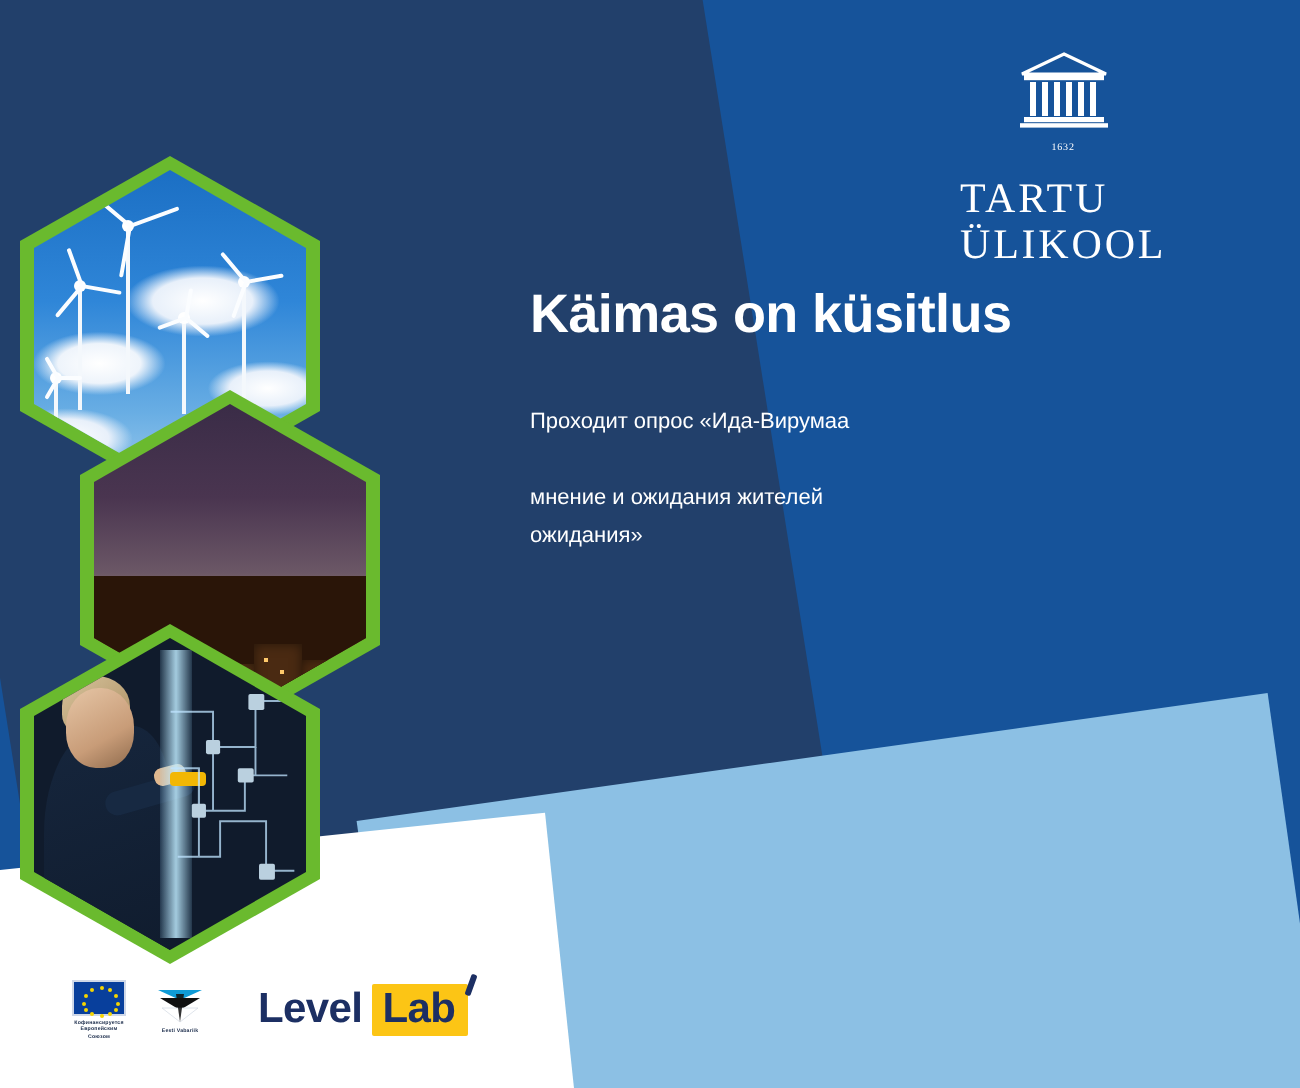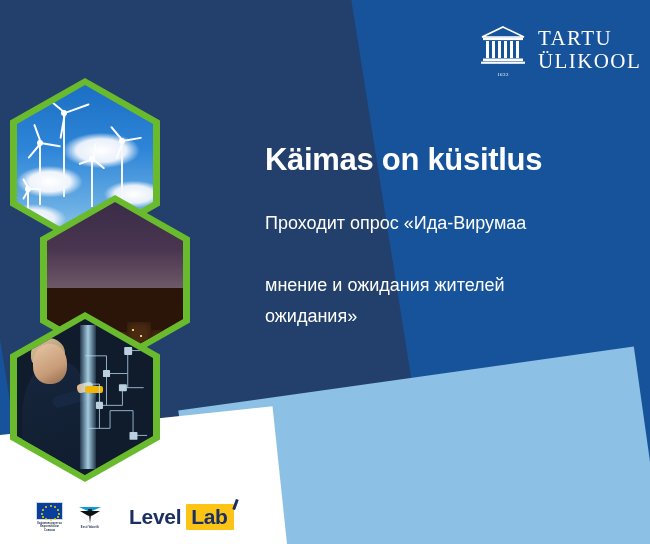--- a/index.html
+++ b/index.html
@@ -238,20 +238,21 @@
   }
 
   
   .ut-logo {
     position: absolute;
     left: 480px;
     top: 24px;
     display: flex;
     align-items: center;
     gap: 12px;
+    flex-direction: column;
   }
   .ut-mark {
     width: 46px;
     height: 52px;
     position: relative;
   }
   .ut-year {
     position: absolute;
     left: 0;
     right: 0;
@@ -272,39 +273,39 @@
 
   
   .content {
     position: absolute;
     left: 265px;
     top: 138px;
     width: 370px;
   }
   .headline {
     color: #ffffff;
-    font-size: 31px;
+    font-size: 27px;
     font-weight: bold;
     line-height: 1.42;
     letter-spacing: -0.3px;
     margin: 0;
   }
   .subcopy {
     color: #ffffff;
-    font-size: 18px;
+    font-size: 11px;
     line-height: 1.72;
     margin: 26px 0 0 0;
     font-weight: normal;
   }
 
   
   .footer-logos {
     position: absolute;
     left: 36px;
-    bottom: 12px;
+    bottom: 24px;
     display: flex;
     align-items: center;
     gap: 13px;
   }
   .eu-logo {
     width: 27px;
     text-align: center;
   }
   .eu-flag {
     width: 27px;

